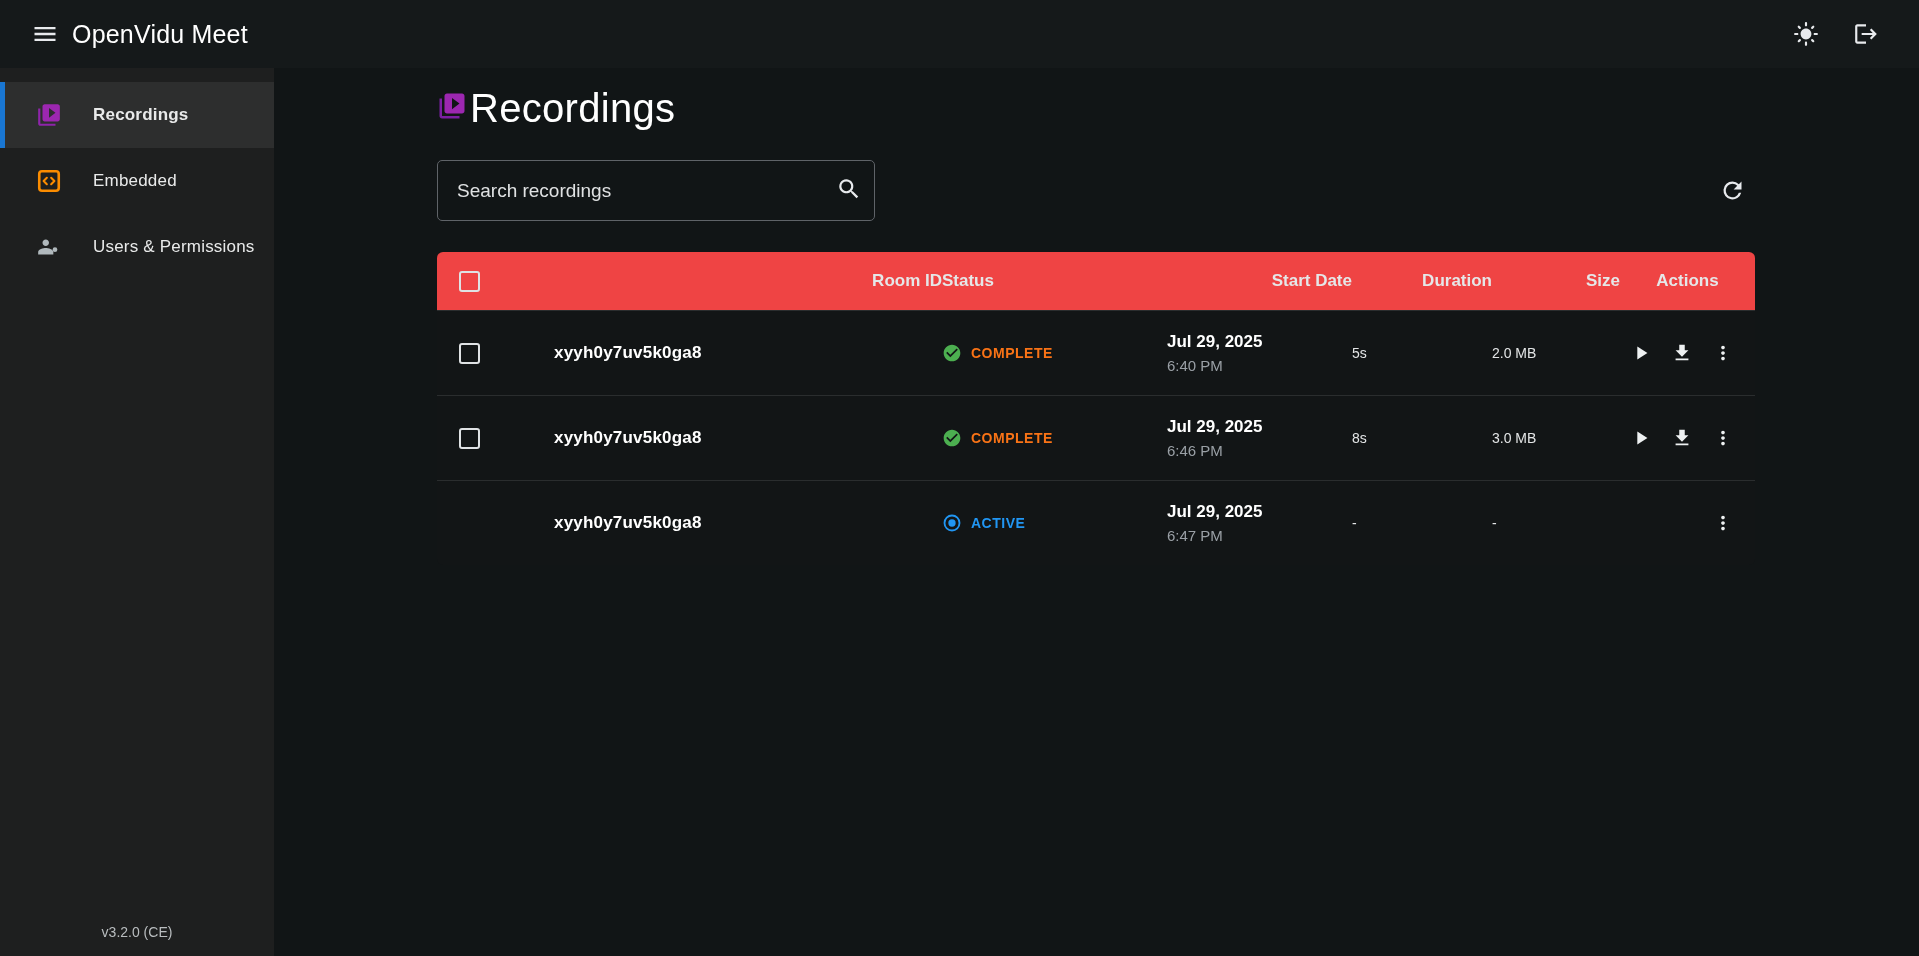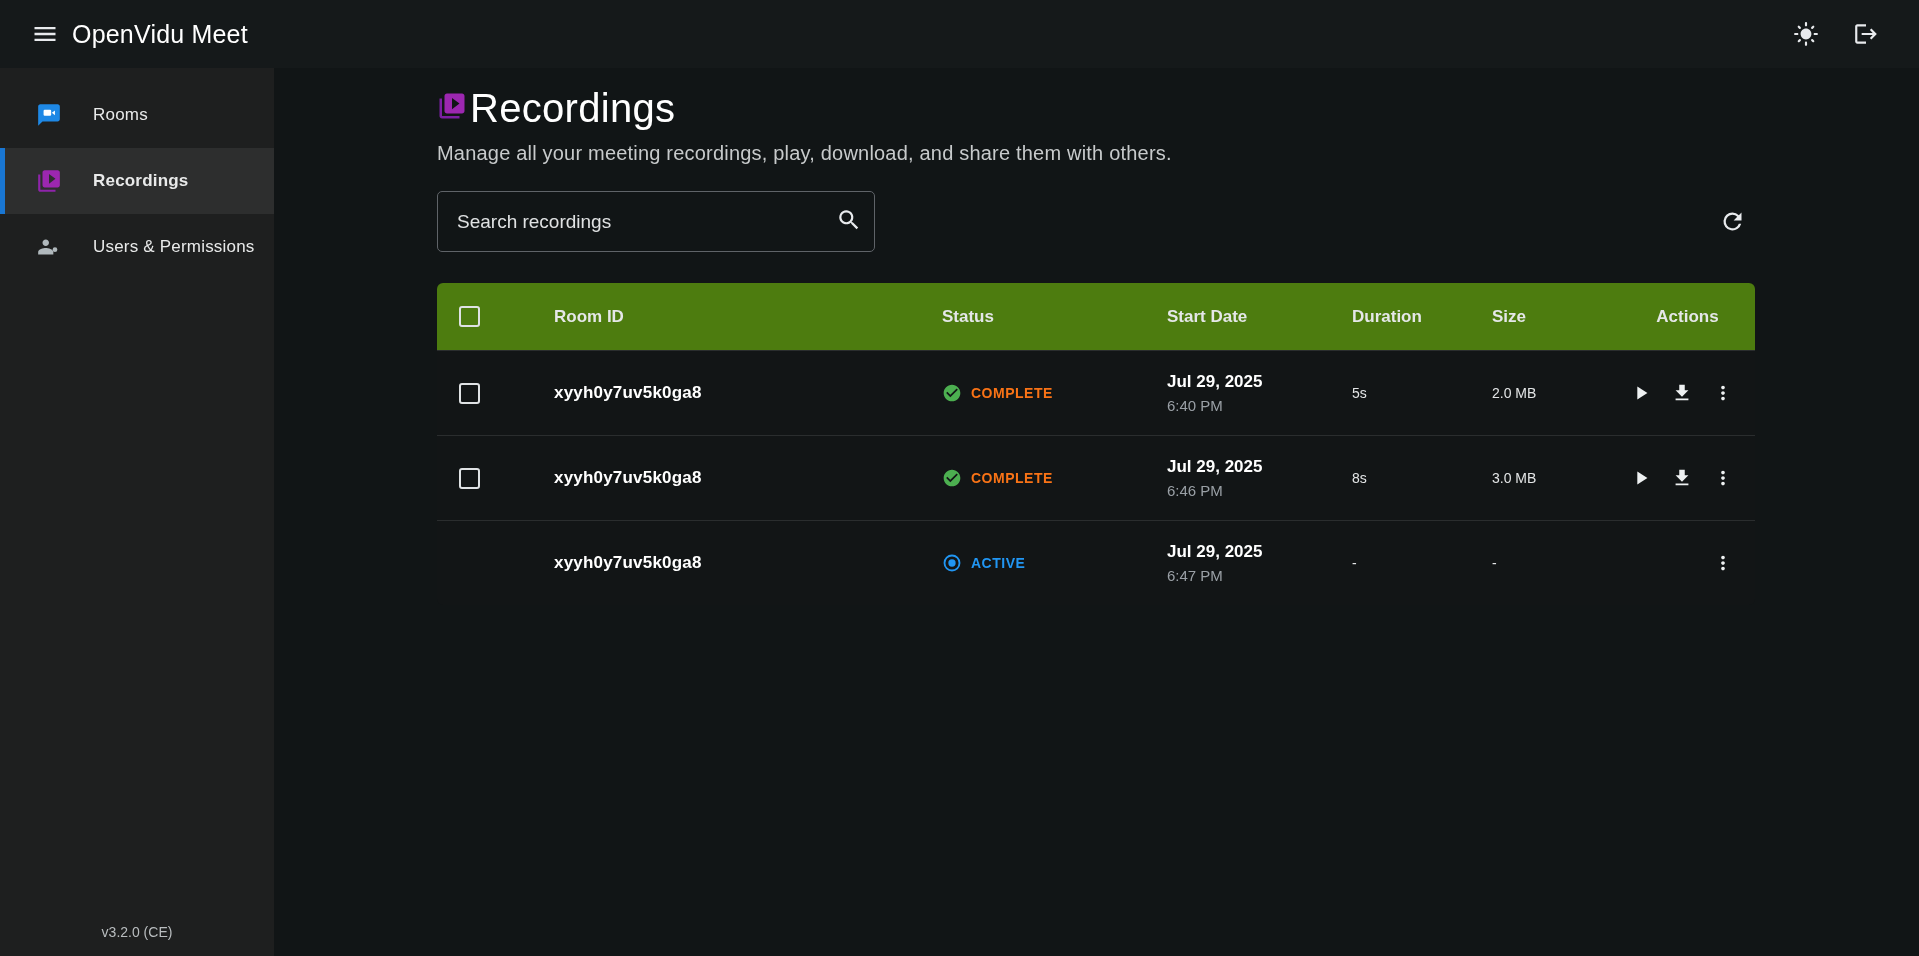--- a/index.html
+++ b/index.html
@@ -34,22 +34,22 @@
   .subtitle { font-size:20px; color:#c7cacb; margin-top:8px; letter-spacing:.2px; }
   .toolbar { display:flex; align-items:center; margin-top:26px; }
   .search-box { width:438px; height:61px; border:1px solid #5f6368; border-radius:5px;
                 display:flex; align-items:center; padding:0 12px 0 17px; background:transparent; }
   .search-input { flex:1; background:transparent; border:none; outline:none;
                   color:#e8eaed; font-size:19px; font-family:inherit; }
   .search-input::placeholder { color:#e0e2e3; opacity:1; }
   .refresh-btn { margin-left:auto; }
   
   .card { margin-top:31px; border-radius:6px; overflow:hidden; background:#121516; }
-  .thead { display:flex; align-items:center; height:67px; background:#4d7c0f;
-           font-size:17px; font-weight:700; color:#e5e7e8; }
+  .thead { display:flex; align-items:center; height:58px; background:#ef4444;
+           font-size:17px; font-weight:700; color:#e5e7e8;text-align:right; }
   .trow { display:flex; align-items:center; height:85px; border-top:1px solid #2a2d2e; }
   .col-check   { width:85px;  padding-left:22px; display:flex; align-items:center; }
   .col-room    { width:420px; padding-left:32px; }
   .col-status  { width:225px; display:flex; align-items:center; gap:9px; }
   .col-date    { width:185px; }
   .col-dur     { width:140px; }
   .col-size    { width:128px; }
   .col-actions { width:135px; display:flex; align-items:center; }
   .room-id { font-size:17px; font-weight:700; color:#fff; letter-spacing:.2px; }
   .status-label { font-size:14px; font-weight:700; letter-spacing:.5px; }
@@ -85,41 +85,41 @@
       </svg>
     </button>
   </div>
 </header>
 
 <div class="shell">
 
   <nav class="sidebar">
 
 
-    <div class="nav-item">
-      <span class="nav-ico">
-        <svg width="26" height="26" viewBox="0 0 24 24">
-          <path d="M20 2H4c-1.1 0-2 .9-2 2v18l4-4h14c1.1 0 2-.9 2-2V4c0-1.1-.9-2-2-2z" fill="#1e88e5"></path>
-          <rect x="7" y="7.2" width="7" height="5.6" rx="1" fill="#fff"></rect>
-          <path d="M14.6 10l2.9-2.2v4.4L14.6 10z" fill="#fff"></path>
-        </svg>
-      </span>
-      <span class="nav-label">Rooms</span>
-    </div>
 
     <div class="nav-item active">
       <span class="nav-ico">
         <svg width="26" height="26" viewBox="0 0 24 24">
           <path d="M4 6H2v14c0 1.1.9 2 2 2h14v-2H4V6z" fill="#8e24aa"></path>
           <path fill-rule="evenodd" d="M20 2H8c-1.1 0-2 .9-2 2v12c0 1.1.9 2 2 2h12c1.1 0 2-.9 2-2V4c0-1.1-.9-2-2-2zm-8 12.5v-9l6 4.5-6 4.5z" fill="#9c27b0"></path>
         </svg>
       </span>
       <span class="nav-label">Recordings</span>
     </div>
 
+    <div class="nav-item">
+      <span class="nav-ico">
+        <svg width="26" height="26" viewBox="0 0 24 24" fill="none">
+          <rect x="3" y="3" width="18" height="18" rx="2.5" stroke="#fb8c00" stroke-width="2.4"></rect>
+          <path d="M10 9l-3 3 3 3" stroke="#fb8c00" stroke-width="1.9" stroke-linecap="round" stroke-linejoin="round"></path>
+          <path d="M14 9l3 3-3 3" stroke="#fb8c00" stroke-width="1.9" stroke-linecap="round" stroke-linejoin="round"></path>
+        </svg>
+      </span>
+      <span class="nav-label">Embedded</span>
+    </div>
 
     <div class="nav-item">
       <span class="nav-ico">
         <svg width="26" height="26" viewBox="0 0 24 24">
           <path d="M9 11c1.66 0 3-1.34 3-3S10.66 5 9 5 6 6.34 6 8s1.34 3 3 3zm0 2c-2.33 0-7 1.17-7 3.5V19h14v-2.5C16 14.17 11.33 13 9 13z" fill="#b0b8bc"></path>
           <circle cx="17.5" cy="14.5" r="2.2" fill="#b0b8bc"></circle>
         </svg>
       </span>
       <span class="nav-label">Users &amp; Permissions</span>
     </div>
@@ -131,21 +131,20 @@
 
     <div class="page-header">
       <span class="page-title-ico">
         <svg width="30" height="30" viewBox="0 0 24 24">
           <path d="M4 6H2v14c0 1.1.9 2 2 2h14v-2H4V6z" fill="#7b1fa2"></path>
           <path fill-rule="evenodd" d="M20 2H8c-1.1 0-2 .9-2 2v12c0 1.1.9 2 2 2h12c1.1 0 2-.9 2-2V4c0-1.1-.9-2-2-2zm-8 12.5v-9l6 4.5-6 4.5z" fill="#9c27b0"></path>
         </svg>
       </span>
       <h1 class="page-title">Recordings</h1>
     </div>
-    <div class="subtitle">Manage all your meeting recordings, play, download, and share them with others.</div>
 
     <div class="toolbar">
       <div class="search-box">
         <input class="search-input" type="text" placeholder="Search recordings" style="">
         <span>
           <svg width="26" height="26" viewBox="0 0 24 24">
             <path d="M15.5 14h-.79l-.28-.27a6.5 6.5 0 1 0-.7.7l.27.28v.79l5 4.99L20.49 19l-4.99-5zm-6 0A4.5 4.5 0 1 1 14 9.5 4.5 4.5 0 0 1 9.5 14z" fill="#e8eaed"></path>
           </svg>
         </span>
       </div>

